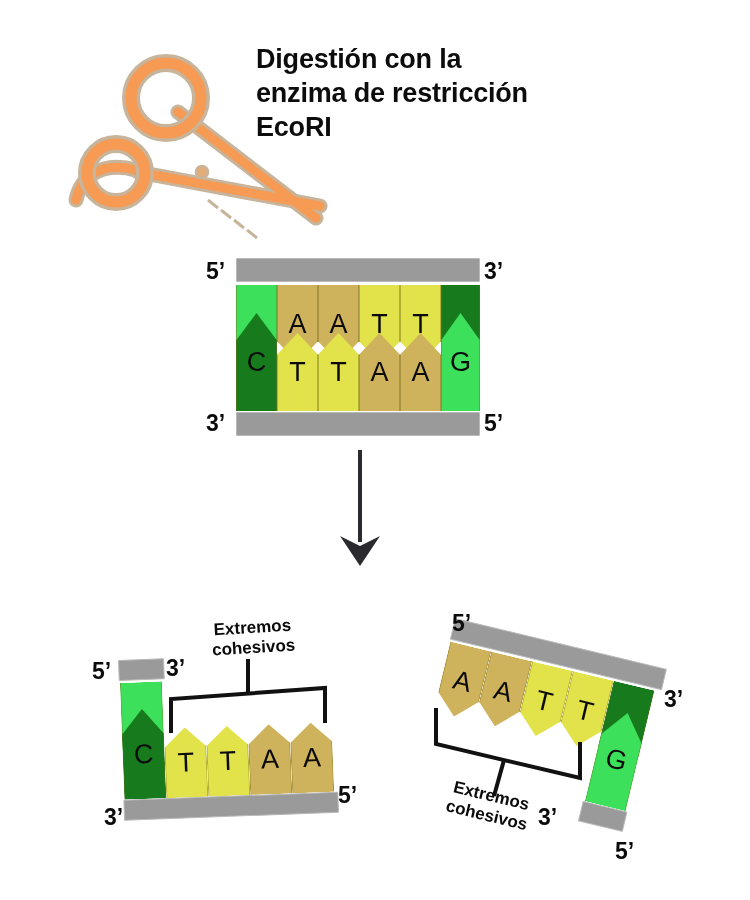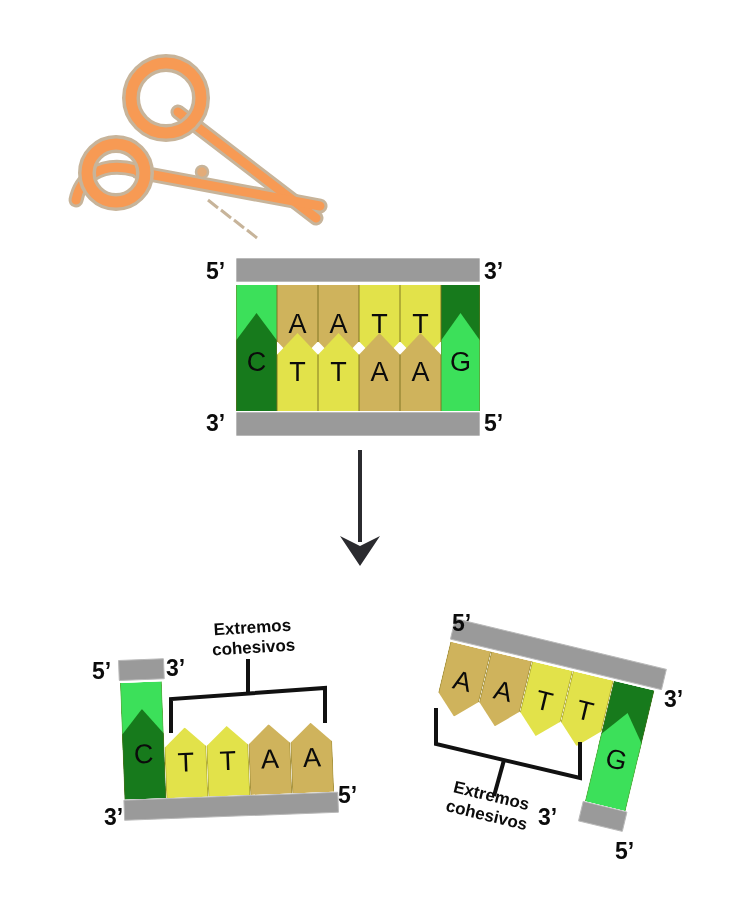--- a/index.html
+++ b/index.html
@@ -86,20 +86,23 @@
   }
 
   .arrow { position: absolute; }
   .bracket { position: absolute; }
 </style>
 </head>
 <body>
 
 <div id="stage">
 
+  <div class="title">Digestión con la
+enzima de restricción
+EcoRI</div>
 
   <div class="scissors">
     <svg viewBox="0 0 280 230" width="280" height="230">
       <g fill="none" stroke="#c7b49a" stroke-width="15" stroke-linecap="round" stroke-linejoin="round">
 
         <path d="M120,62 L258,168"></path>
 
         <path d="M80,122 L262,156"></path>
 
         <path d="M78,120 C40,110 22,130 18,150"></path>

